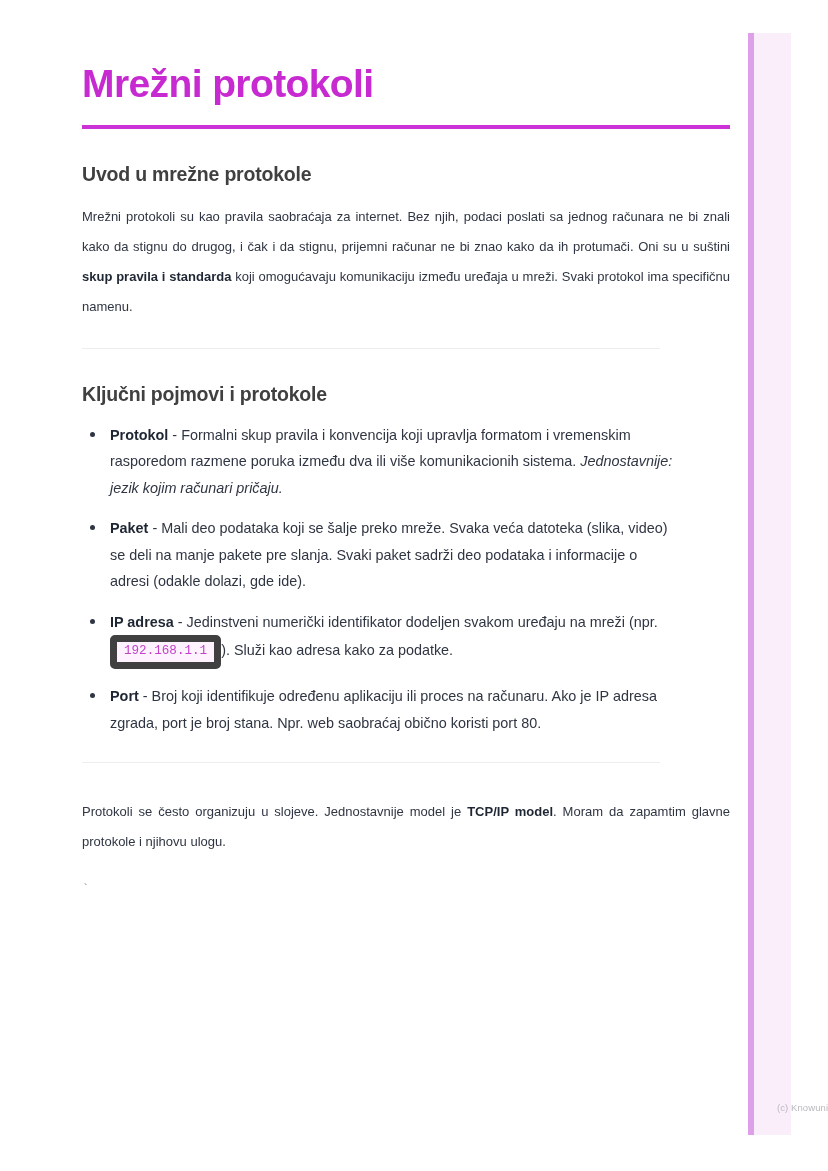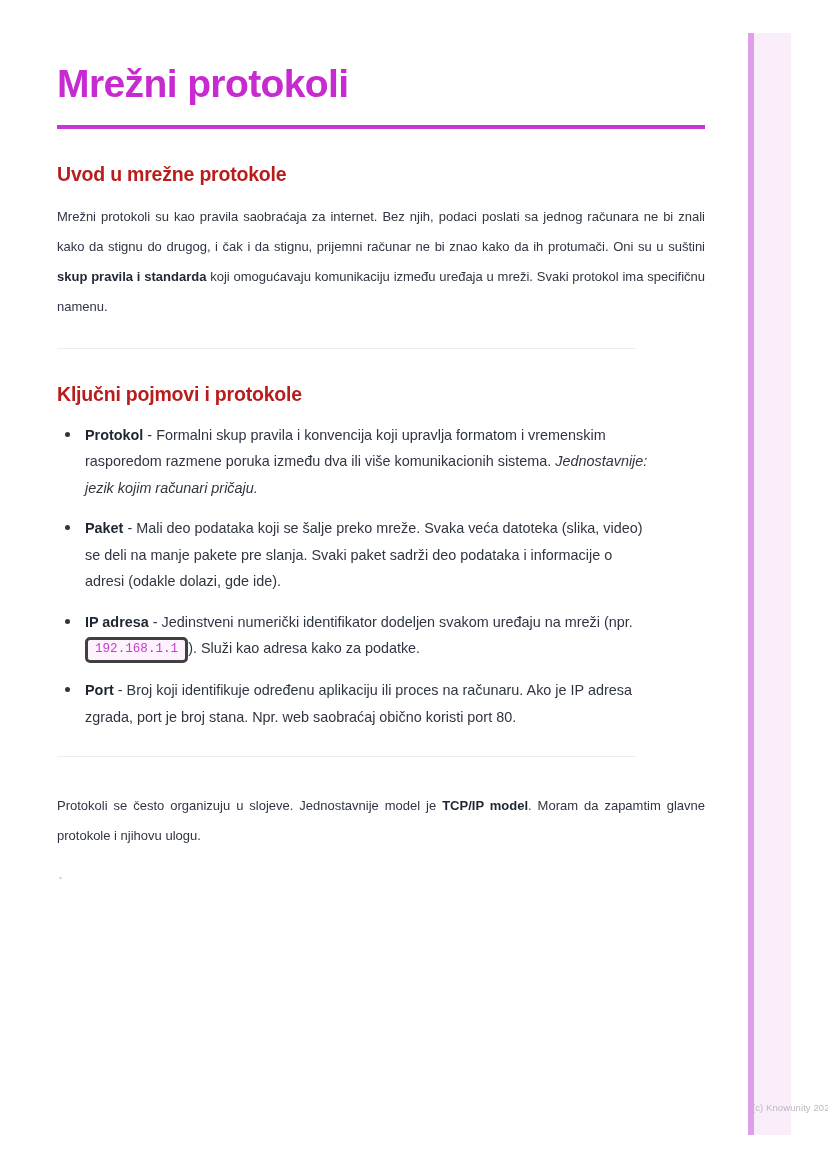--- a/index.html
+++ b/index.html
@@ -35,21 +35,21 @@
     left: 748px;
     width: 6px;
     height: 1102px;
     background: #dda0e8;
   }
 
   
   .content {
     position: absolute;
     top: 0;
-    left: 57px;
+    left: 82px;
     width: 648px;
   }
 
   .doc-title {
     margin: 0;
     padding-top: 62px;
     font-size: 39px;
     line-height: 1.15;
     font-weight: bold;
     letter-spacing: -0.6px;
@@ -63,21 +63,21 @@
   }
 
   .section {
     margin-top: 34px;
   }
   .section-heading {
     margin: 0 0 16px 0;
     font-size: 19.5px;
     font-weight: bold;
     letter-spacing: -0.2px;
-    color: #b91c1c;
+    color: #404040;
   }
 
   p.body-text {
     margin: 0;
     font-size: 13px;
     line-height: 30px;
     color: #2f3542;
     text-align: justify;
   }
   b, strong {
@@ -121,21 +121,21 @@
     border-radius: 50%;
     background: #2f3542;
   }
 
   code.inline-code {
     display: inline-block;
     font-family: "Liberation Mono", monospace;
     font-size: 12.6px;
     color: #c341c9;
     background: #fdf2fd;
-    border: 3px solid #404040;
+    border: 7px solid #404040;
     border-radius: 5px;
     padding: 1px 7px 2px 7px;
     line-height: 17px;
     vertical-align: 1px;
   }
 
   .loose-tick {
     margin-top: 26px;
     font-family: "Liberation Mono", monospace;
     font-size: 12px;

